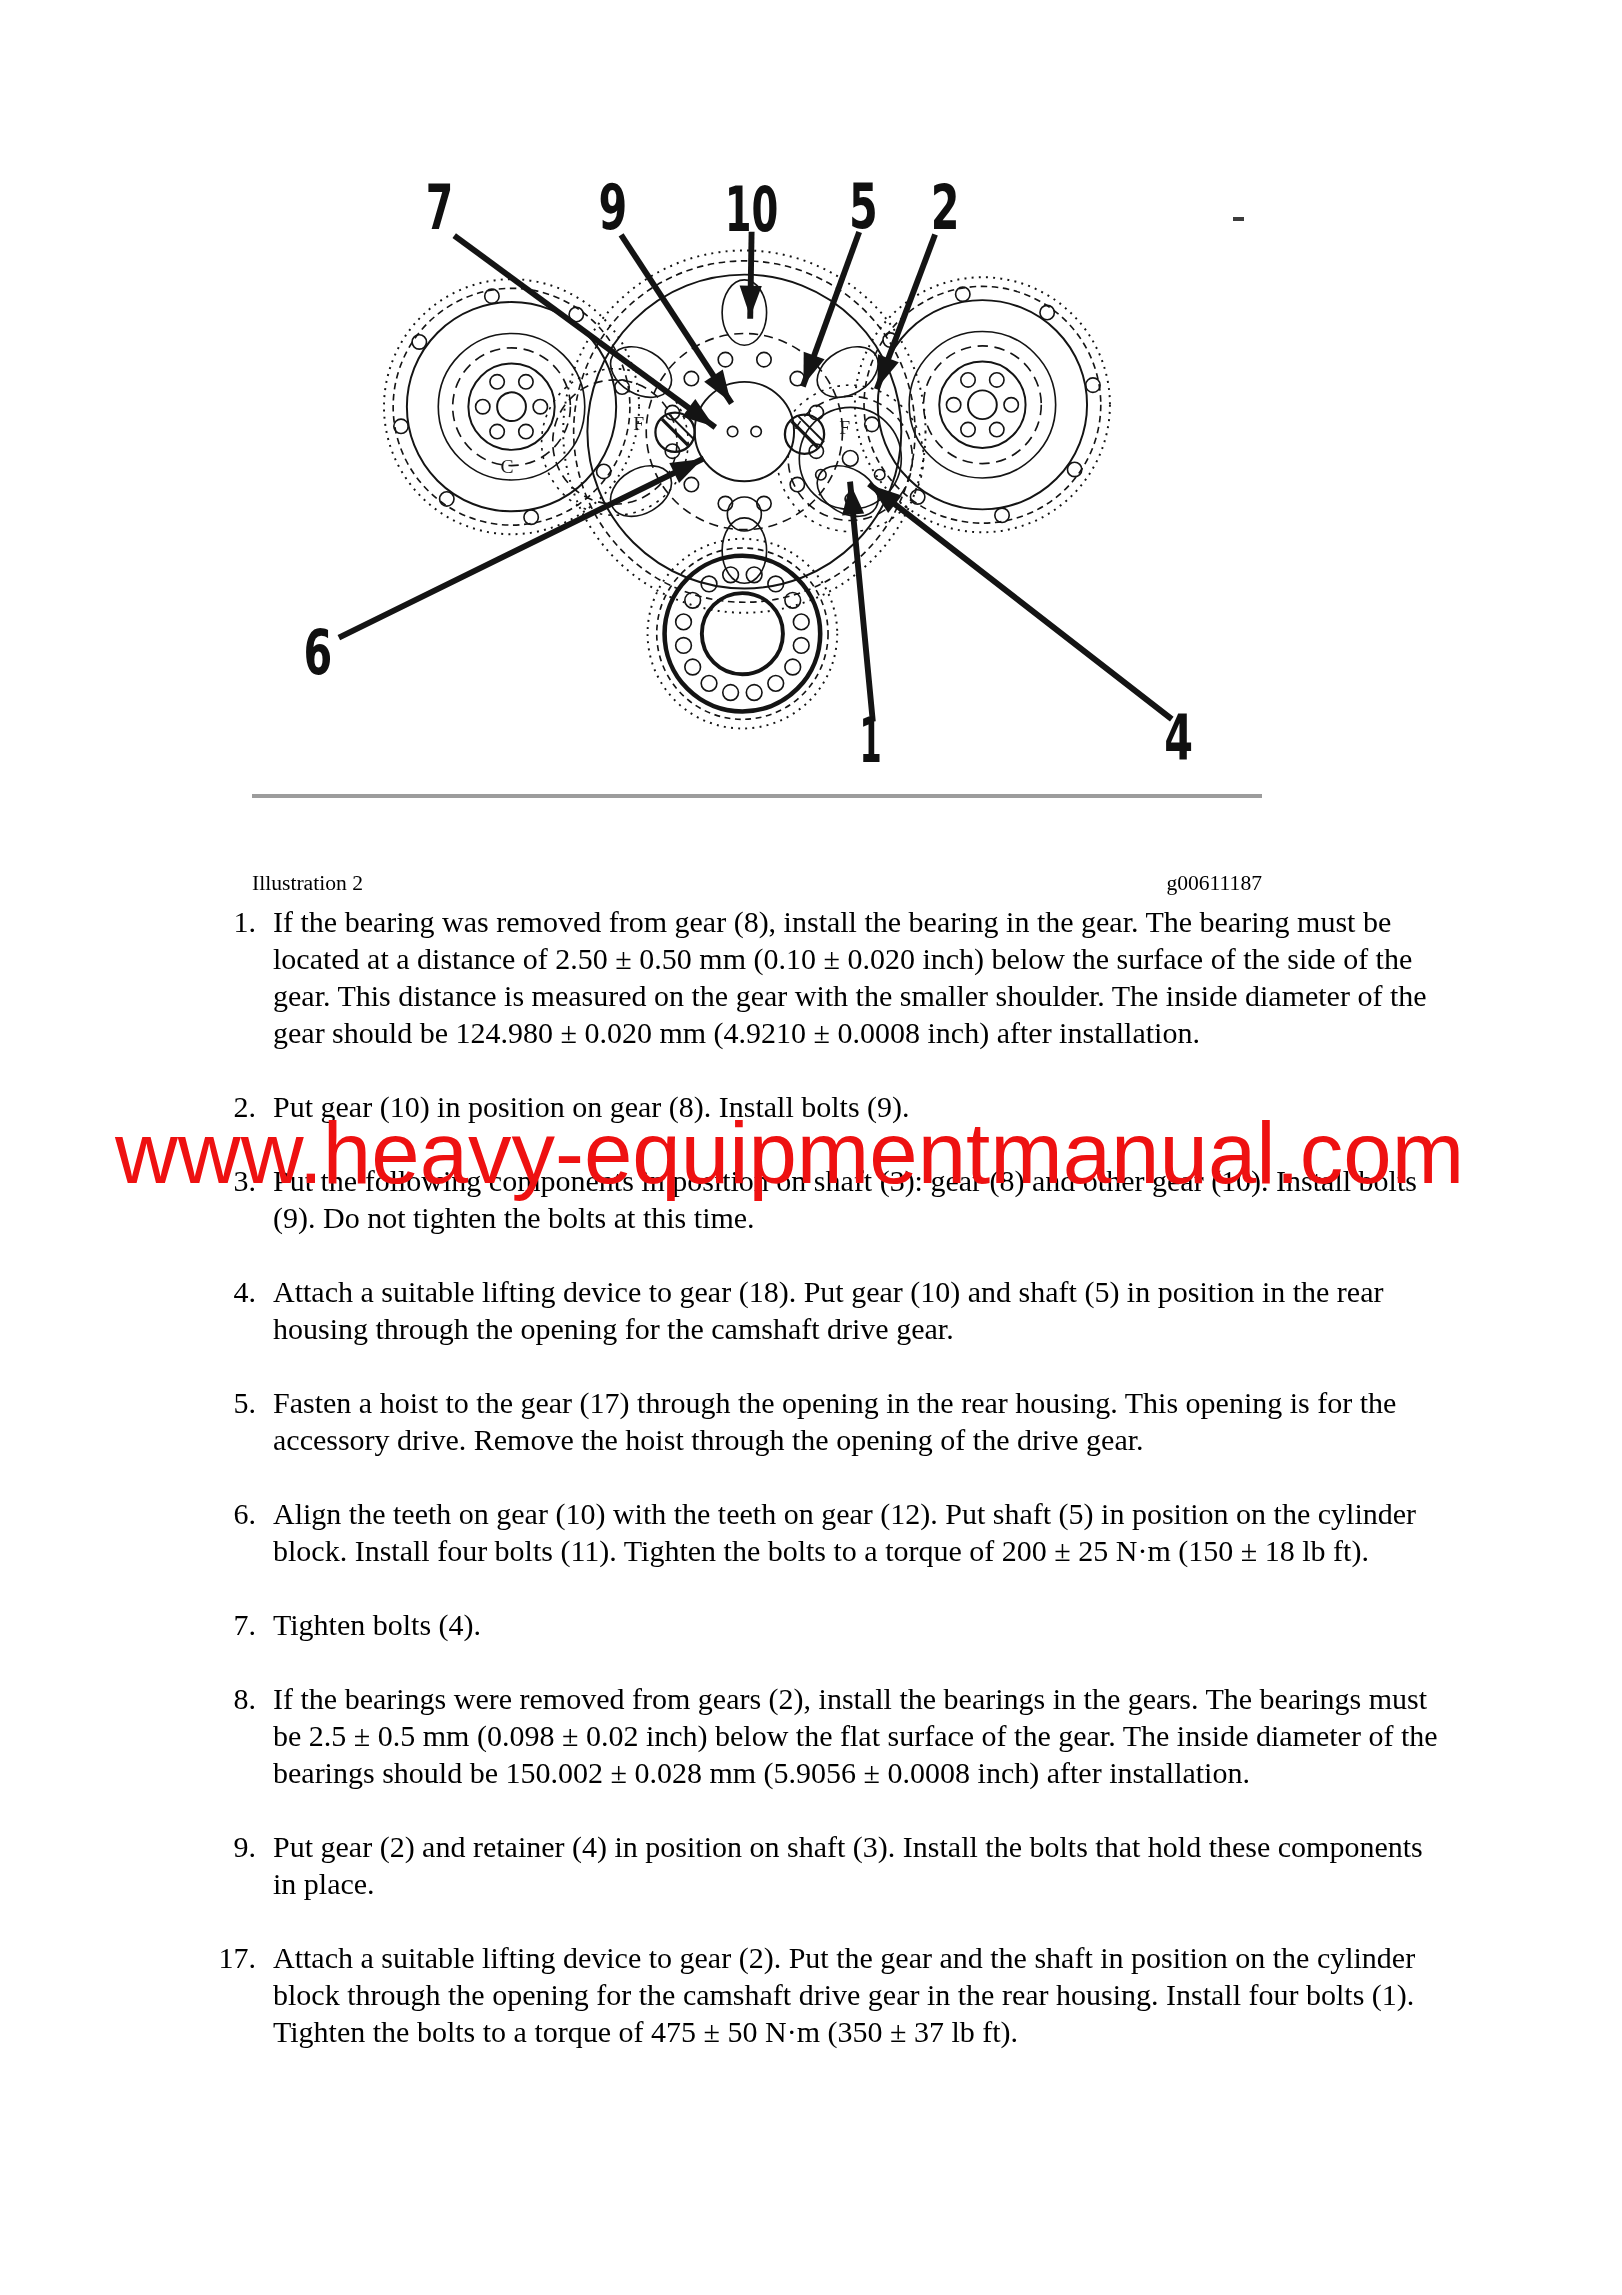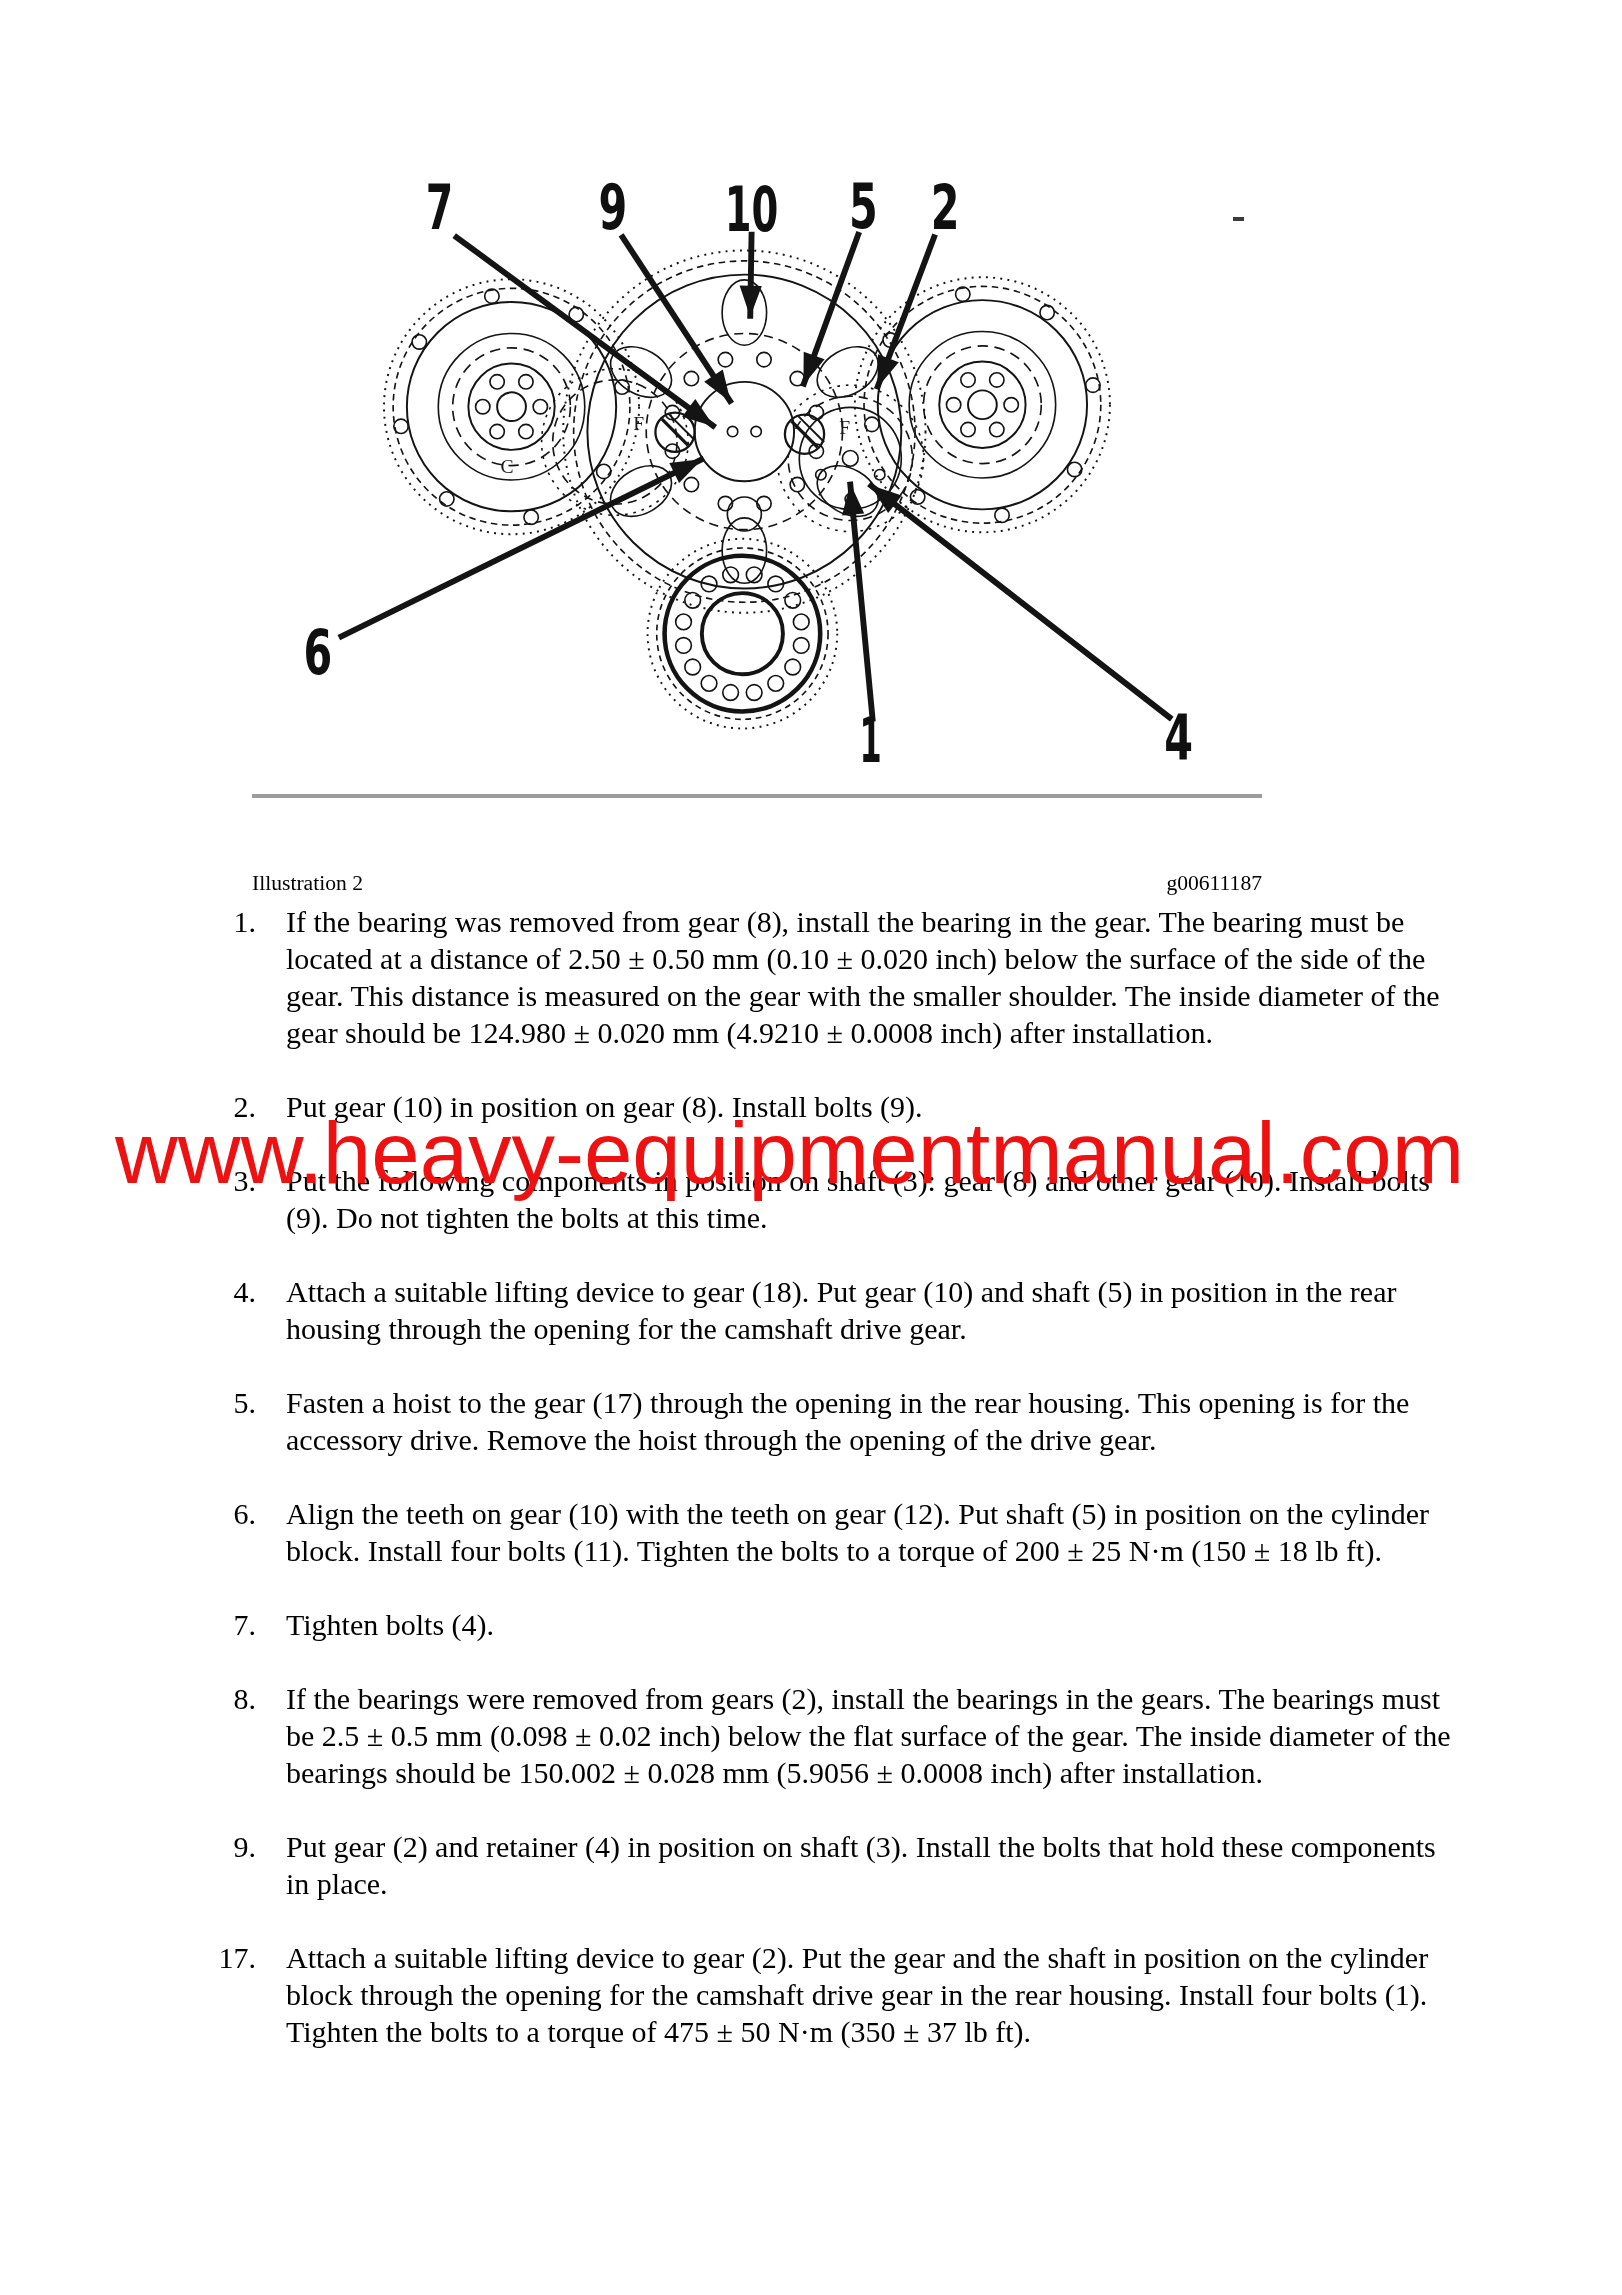--- a/index.html
+++ b/index.html
@@ -21,21 +21,21 @@
   .figure-rule { position:absolute; left:252px; top:794px; width:1010px; height:3.9px; }
   .figure-caption {
     position:absolute; left:252px; top:822px; width:1010px;
     display:flex; justify-content:space-between;
     font-size:21.6px; line-height:26px;margin-top:48px;
   }
   
   .steps { position:absolute; left:191px; top:903px; width:1260px; }
   .step { display:flex; margin:0 0 37px 0; font-size:30px; line-height:37px; }
   .step-num { flex:0 0 65px; width:65px; text-align:right; }
-  .step-text { flex:1 1 auto; margin-left:30px; }
+  .step-text { flex:1 1 auto; margin-left:17px; }
   
   .watermark {
     position:absolute; left:115px; top:1093px; z-index:5;
     font-family:"Liberation Sans", sans-serif; font-size:87px; line-height:1;
     white-space:nowrap; letter-spacing:0;
   }
 </style>
 </head>
 <body>
 

